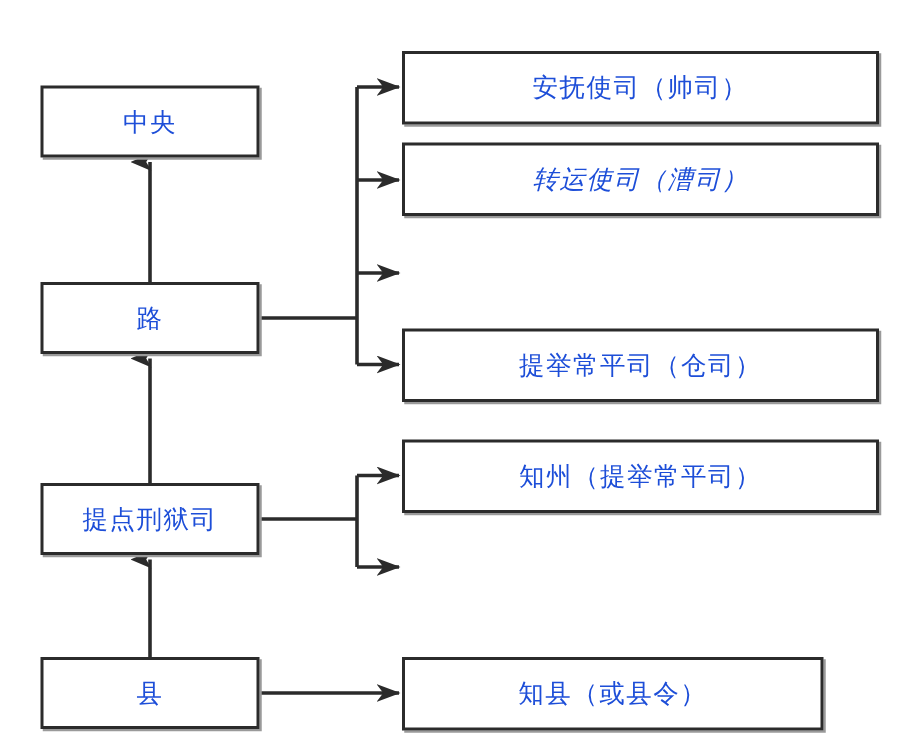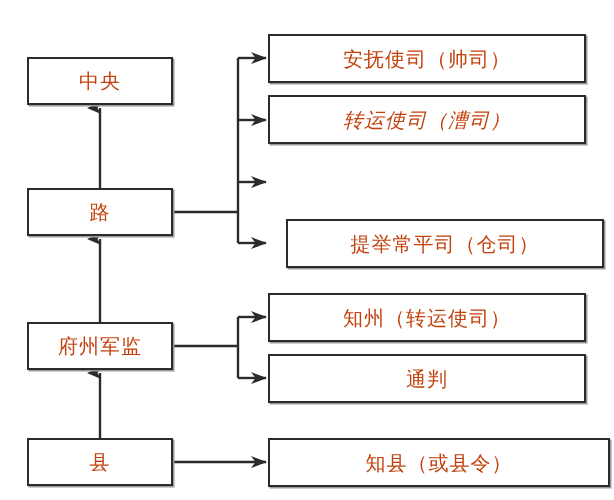--- a/index.html
+++ b/index.html
@@ -30,23 +30,23 @@
     background: #ffffff;
     border: 2px solid #2b2b2b;
     box-shadow: 1.5px 1.5px 0 0 #9a9a9a;
     display: flex;
     align-items: center;
     justify-content: center;
     z-index: 2;
   }
   .node-label {
     font-family: "Liberation Serif", "DejaVu Serif", serif;
-    font-size: 20px;
+    font-size: 17px;
     line-height: 1;
-    color: #c2410c;
+    color: #1d4ed8;
     letter-spacing: 1px;
     white-space: nowrap;
     user-select: none;
   }
 </style>
 </head>
 <body>
 
 <div id="diagram-root">
 
@@ -86,45 +86,42 @@
 
   <div class="node-box" style="left:27px; top:57px; width:146px; height:48px;">
     <span class="node-label">中央</span>
   </div>
 
   <div class="node-box" style="left:27px; top:188px; width:146px; height:48px;">
     <span class="node-label">路</span>
   </div>
 
   <div class="node-box" style="left:27px; top:322px; width:146px; height:48px;">
-    <span class="node-label">府州军监</span>
+    <span class="node-label">提点刑狱司</span>
   </div>
 
   <div class="node-box" style="left:27px; top:438px; width:146px; height:48px;">
     <span class="node-label">县</span>
   </div>
 
   <div class="node-box" style="left:268px; top:34px; width:318px; height:49px;">
     <span class="node-label">安抚使司（帅司）</span>
   </div>
 
   <div class="node-box" style="left:268px; top:95px; width:318px; height:49px;font-style:italic;">
     <span class="node-label">转运使司（漕司）</span>
   </div>
 
 
-  <div class="node-box" style="left:268px; top:219px; width:318px; height:49px;margin-left:18px;">
+  <div class="node-box" style="left:268px; top:219px; width:318px; height:49px;">
     <span class="node-label">提举常平司（仓司）</span>
   </div>
 
   <div class="node-box" style="left:268px; top:293px; width:318px; height:49px;">
-    <span class="node-label">知州（转运使司）</span>
+    <span class="node-label">知州（提举常平司）</span>
   </div>
 
-  <div class="node-box" style="left:268px; top:354px; width:318px; height:49px;">
-    <span class="node-label">通判</span>
-  </div>
 
-  <div class="node-box" style="left:268px; top:438px; width:342px; height:49px;">
+  <div class="node-box" style="left:268px; top:438px; width:281px; height:49px;">
     <span class="node-label">知县（或县令）</span>
   </div>
 
 </div>
 
 </body></html>

